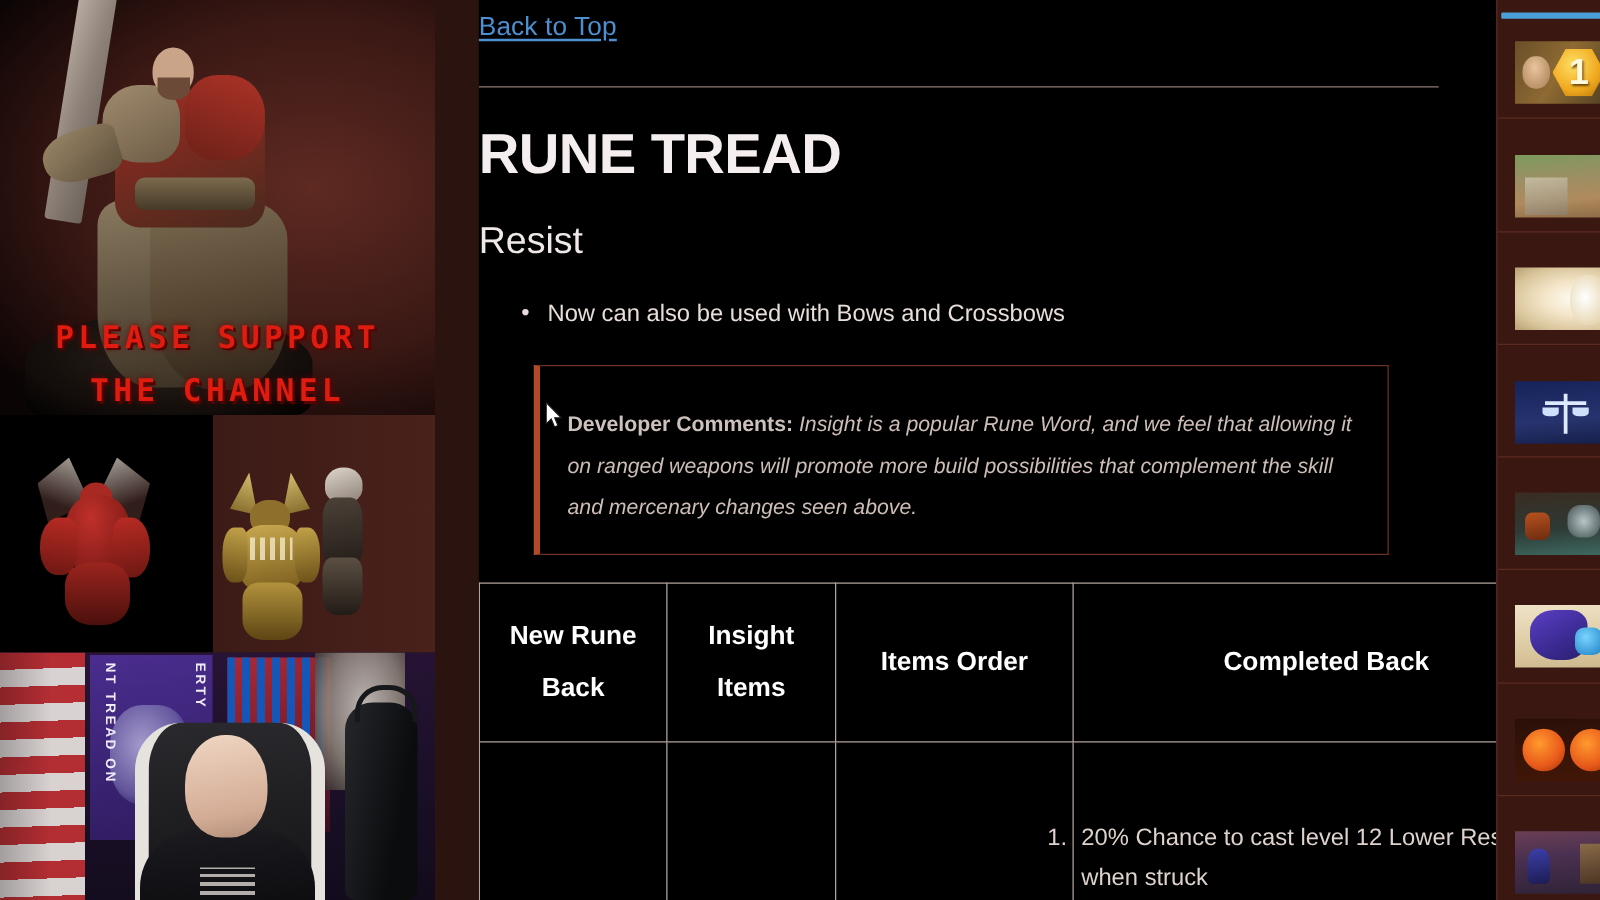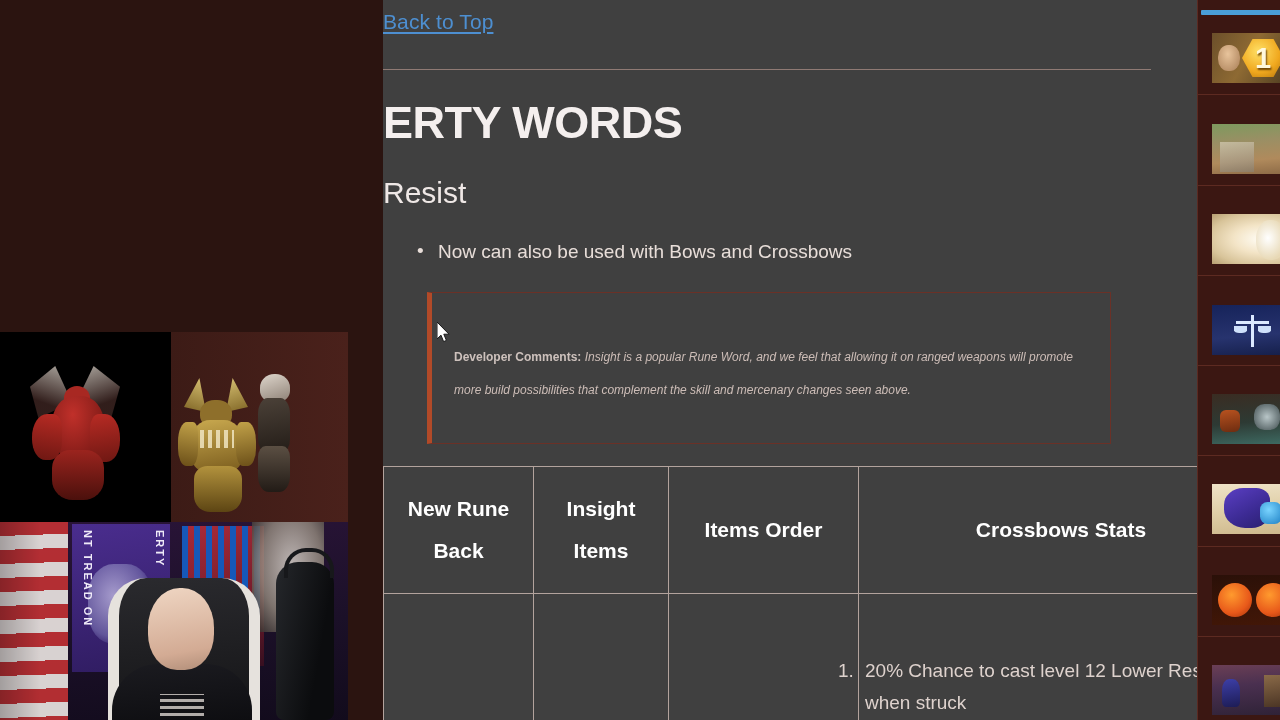--- a/index.html
+++ b/index.html
@@ -9,21 +9,21 @@
     background: #2b1410;
     font-family: "Liberation Sans", sans-serif;
   }
   #root { position: relative; width: 1280px; height: 720px; background: #2b1410; }
 
   
   .article {
     position: absolute;
     left: 383px; top: 0;
     width: 814px; height: 720px;
-    background: #404040;
+    background: #000000;
     overflow: hidden;
   }
   .back-to-top {
     position: absolute; left: 0; top: 10px;
     font-size: 21px;
     color: #4d8fd1;
     text-decoration: underline;
     text-underline-offset: 3px;
     letter-spacing: .1px;
     cursor: pointer;
@@ -68,25 +68,24 @@
   .dev-box {
     position: absolute; left: 44px; top: 292px;
     width: 684px; height: 152px;
     border: 1px solid #6b3127;
     border-left: 5px solid #b24a28;
     background: transparent;
   }
   .dev-text {
     position: absolute; left: 22px; top: 30px;
     width: 640px;
-    font-size: 12px;
+    font-size: 17px;
     line-height: 33px;
     color: #cdbdb7;
     font-style: italic;
-    margin-top: 18px;
   }
   .dev-text .lbl {
     font-style: normal;
     font-weight: bold;
     color: #cdc1bc;
   }
 
   
   .rw-table {
     position: absolute; left: 0; top: 466px;
@@ -561,21 +560,21 @@
 <body>
 
 <div id="root">
 
   <div class="article">
 
     <a class="back-to-top">Back to Top</a>
 
     <div class="hr-top"></div>
 
-    <h1 class="page-title">ERTY WORDS</h1>
+    <h1 class="page-title">RUNE TREAD</h1>
 
     <h2 class="sub-title">Resist</h2>
 
     <ul class="bullet-list">
       <li>Now can also be used with Bows and Crossbows</li>
     </ul>
 
     <div class="dev-box">
       <p class="dev-text">
         <span class="lbl">Developer Comments:</span><span> Insight is a popular Rune Word, and we feel that allowing it on ranged weapons will promote more build possibilities that complement the skill and mercenary changes seen above.</span>
@@ -587,41 +586,58 @@
         <col class="col-1">
           <col class="col-2">
           <col class="col-3">
           <col class="col-4">
       </colgroup>
       <thead>
         <tr>
           <th>New Rune Back</th>
           <th>Insight Items</th>
           <th>Items Order</th>
-          <th>Crossbows Stats</th>
+          <th>Completed Back</th>
         </tr>
       </thead>
       <tbody>
         <tr>
           <td></td>
           <td></td>
           <td></td>
           <td class="stats-cell">
             <ol>
               <li>20% Chance to cast level 12 Lower Resist when struck</li>
               <li>25% Chance to cast level 15 Poison Nova on striking</li>
             </ol>
           </td>
         </tr>
       </tbody>
     </table>
   </div>
 
   <div class="left-panel">
 
+    <div class="art-barb">
+      <div class="barb-sword"></div>
+      <div class="barb-base"></div>
+      <div class="barb-legs"></div>
+      <div class="barb-cape"></div>
+      <div class="barb-body"></div>
+      <div class="barb-shoulder-l"></div>
+      <div class="barb-shoulder-r"></div>
+      <div class="barb-arm-l"></div>
+      <div class="barb-belt"></div>
+      <div class="barb-head"></div>
+      <div class="barb-beard"></div>
+      <div class="support-text">
+        <div>PLEASE SUPPORT</div>
+        <div>THE CHANNEL</div>
+      </div>
+    </div>
 
     <div class="art-demons">
       <div class="demon-red">
         <div class="wing-l"></div>
         <div class="wing-r"></div>
         <div class="head"></div>
         <div class="torso"></div>
         <div class="arm-l"></div>
         <div class="arm-r"></div>
         <div class="legs"></div>

